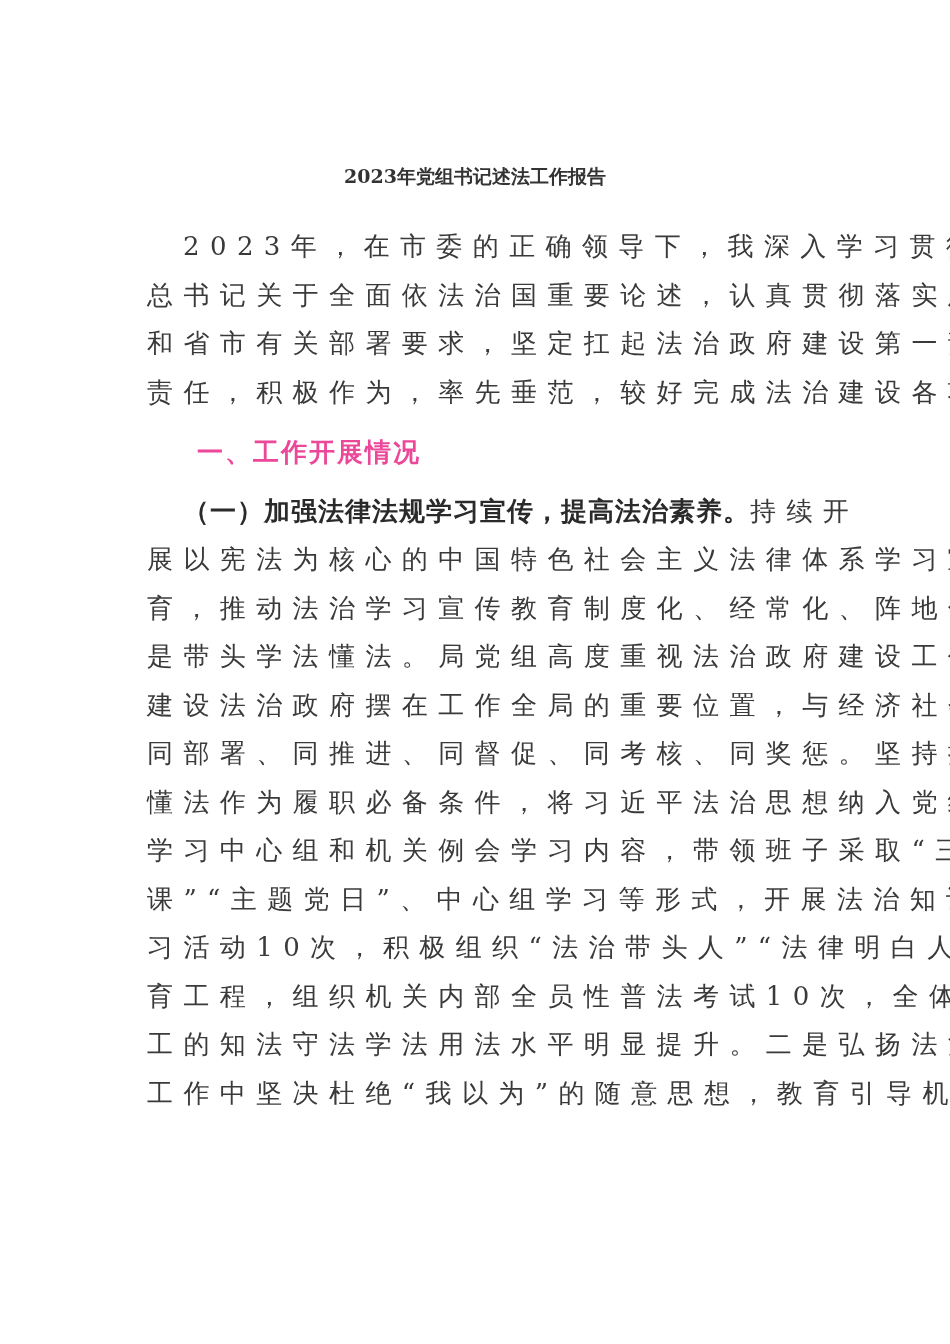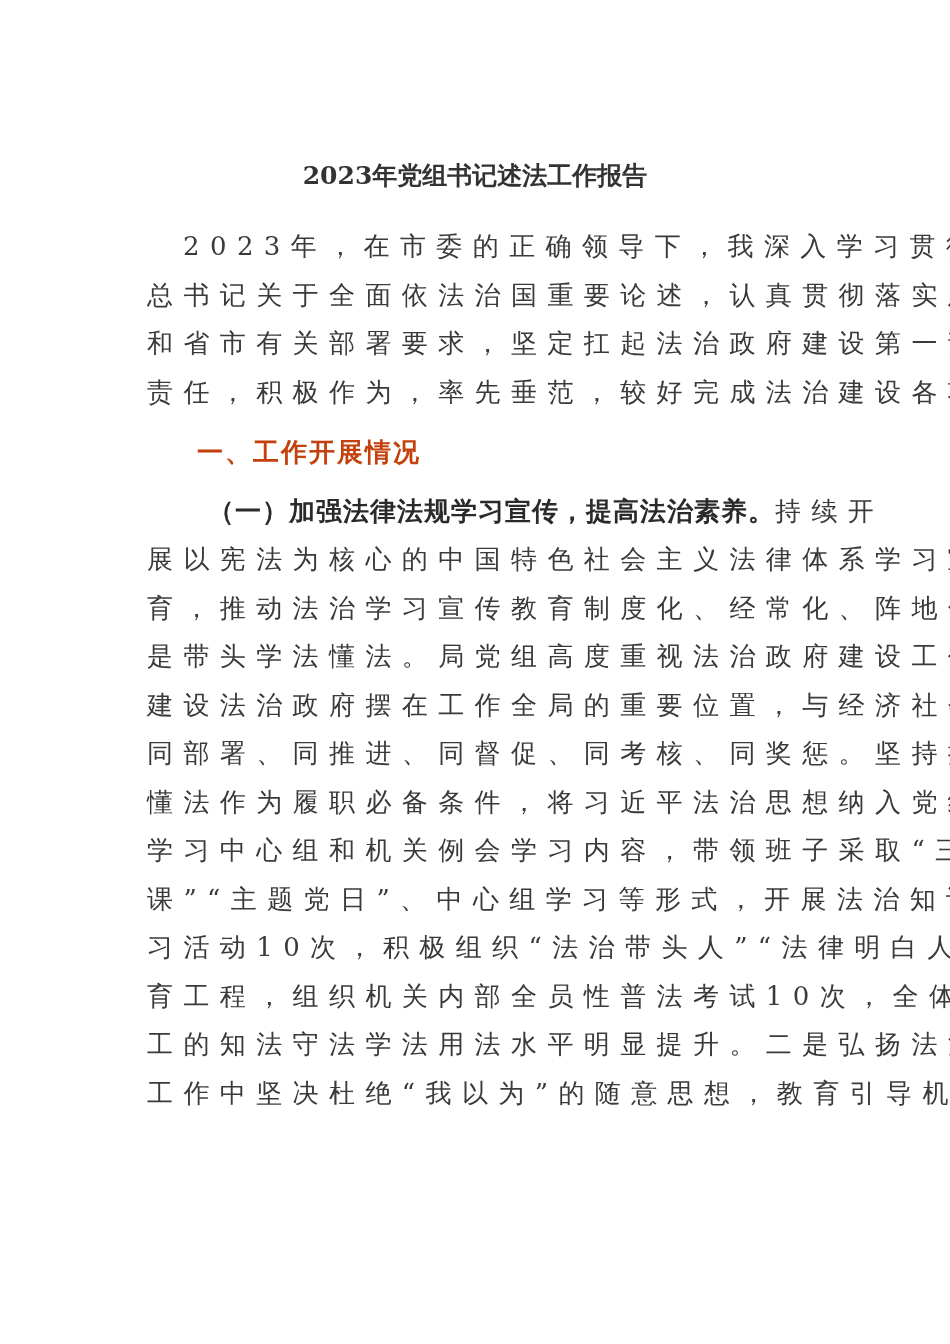--- a/index.html
+++ b/index.html
@@ -21,21 +21,21 @@
       width: 950px;
       height: 1344px;
       background: #ffffff;
     }
     .title {
       position: absolute;
       top: 160px;
       left: 0;
       width: 950px;
       text-align: center;
-      font-size: 25px;
+      font-size: 19px;
       font-weight: bold;
       letter-spacing: 0px;
       color: #333333;
       line-height: 32px;
     }
     .body-text {
       position: absolute;
       left: 147px;
       width: 660px;
       top: 222px;
@@ -49,27 +49,26 @@
       white-space: nowrap;
       height: 48.5px;
     }
     .indent {
       padding-left: 36px;
     }
     .h1 {
       font-weight: bold;
       letter-spacing: 2px;
       padding-left: 50px;
-      color: #c2410c;
+      color: #ec4899;
     }
     .h2-bold {
       font-weight: bold;
       letter-spacing: 1px;
       color: #2a2a2a;
-      margin-left: 25px;
     }
     .gap {
       display: block;
       height: 12px;
     }
     .gap2 {
       display: block;
       height: 10px;
     }
   </style>

